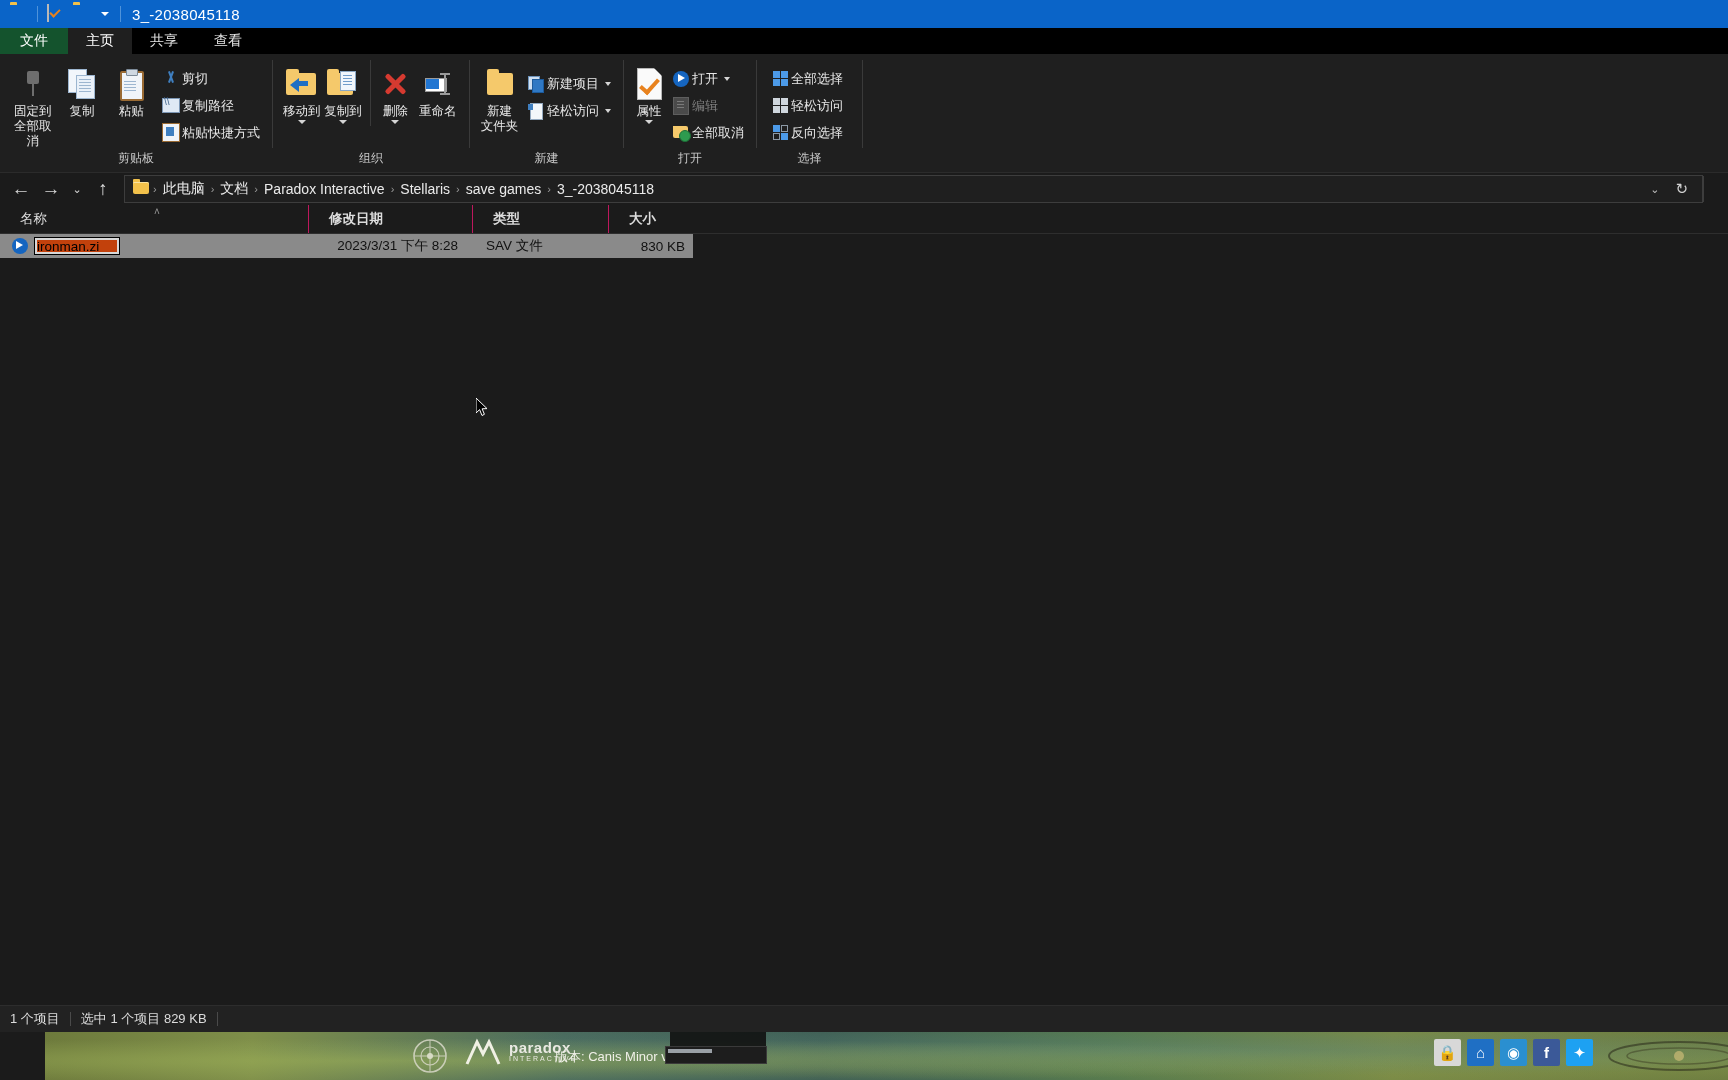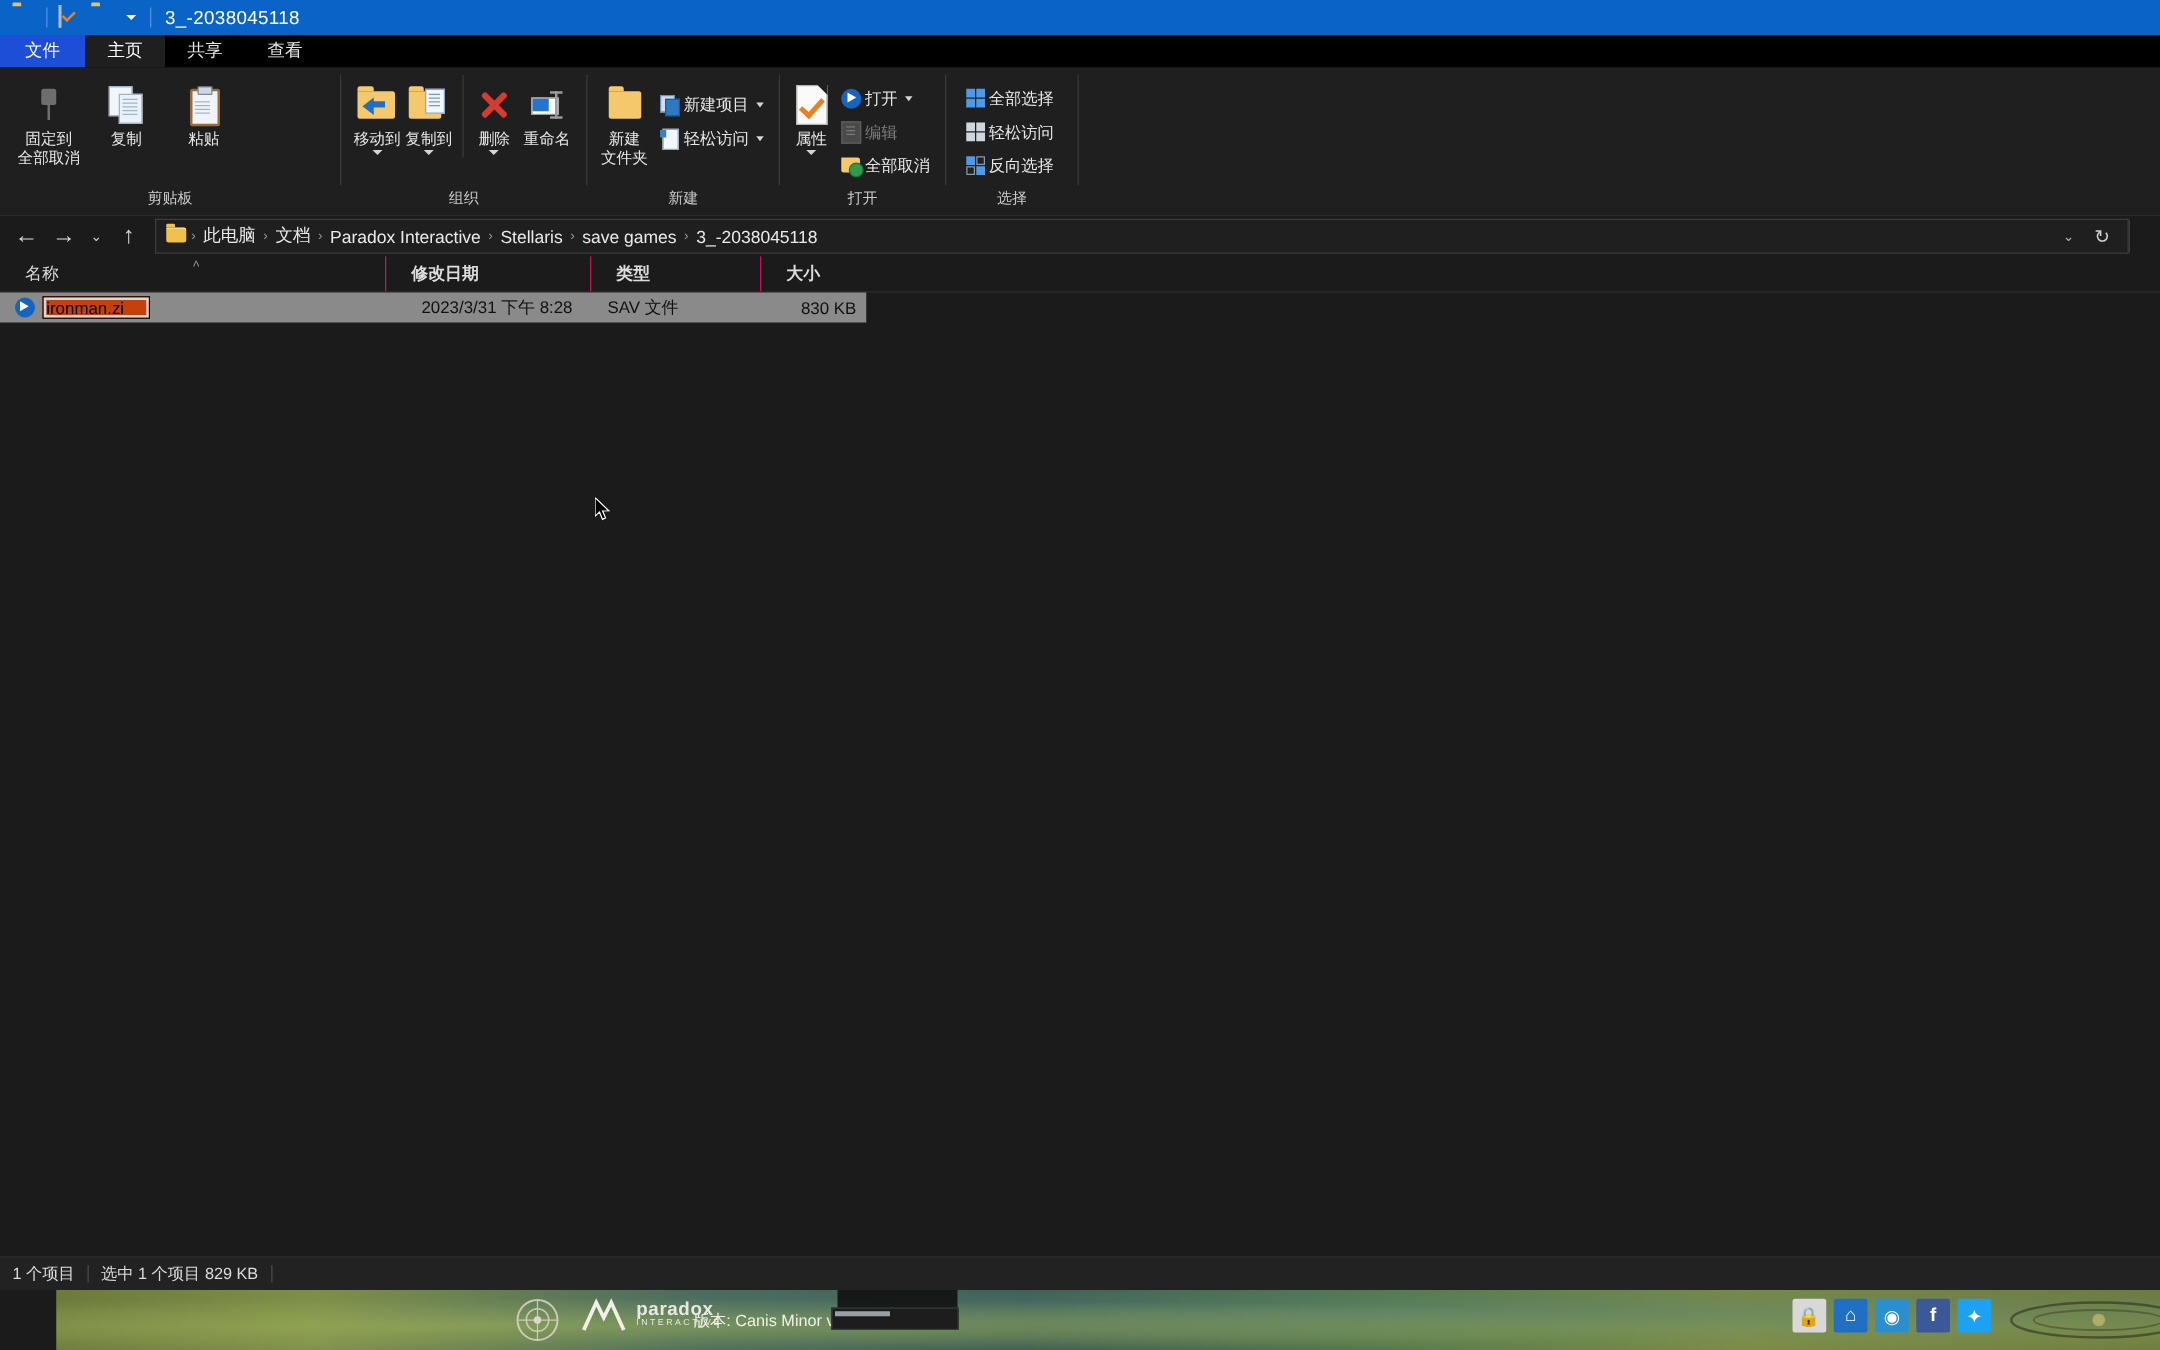--- a/index.html
+++ b/index.html
@@ -32,21 +32,21 @@
   }
   .tsep{width:1px;height:16px;background:#4f93da;margin:0 5px;}
   .caret-down{
     width:0;height:0;border-left:4px solid transparent;border-right:4px solid transparent;
     border-top:4px solid #fff;margin:0 6px;
   }
   .title-text{margin-left:6px;font-size:15px;letter-spacing:.3px;}
   
   .tabstrip{height:26px;background:#000;display:flex;align-items:stretch;font-size:14px;}
   .tab{padding:0 18px;display:flex;align-items:center;color:#e6e6e6;cursor:default;}
-  .tab.file{background:#1d4ed8;color:#fff;padding:0 20px;}
+  .tab.file{background:#14532d;color:#fff;padding:0 20px;}
   .tab.active{background:#1f1f1f;color:#fff;}
   
   .ribbon{height:118px;background:#1f1f1f;display:flex;position:relative;
           border-bottom:1px solid #2b2b2b;}
   .rgroup{display:flex;flex-direction:column;position:relative;}
   .rgroup-body{display:flex;flex:1;align-items:flex-start;padding:6px 8px 0 8px;}
   .rgroup-label{
     text-align:center;font-size:12px;color:#c8c8c8;padding-bottom:5px;
   }
   .vsep{width:1px;background:#3a3a3a;margin-top:6px;margin-bottom:24px;}
@@ -243,20 +243,40 @@
       <div class="bigbtn">
         <span class="gl">
             <span class="clip">
               <span class="bd"></span>
               <span class="ln"></span>
               <span class="tp"></span>
             </span>
           </span>
         <span>粘贴</span>
       </div>
+      <div class="smallcol">
+        <div class="smallbtn">
+          <span class="gl">
+              <span class="scissors"></span>
+            </span>
+          <span>剪切</span>
+        </div>
+        <div class="smallbtn">
+          <span class="gl">
+              <span class="pathico"></span>
+            </span>
+          <span>复制路径</span>
+        </div>
+        <div class="smallbtn">
+          <span class="gl">
+              <span class="pasteshort"></span>
+            </span>
+          <span>粘贴快捷方式</span>
+        </div>
+      </div>
     </div>
     <div class="rgroup-label">剪贴板</div>
   </div>
 
   <div class="vsep"></div>
 
   <div class="rgroup" style="width:196px;">
     <div class="rgroup-body" style="justify-content:center;">
       <div class="bigbtn" style="width:46px;">
         <span class="gl">

